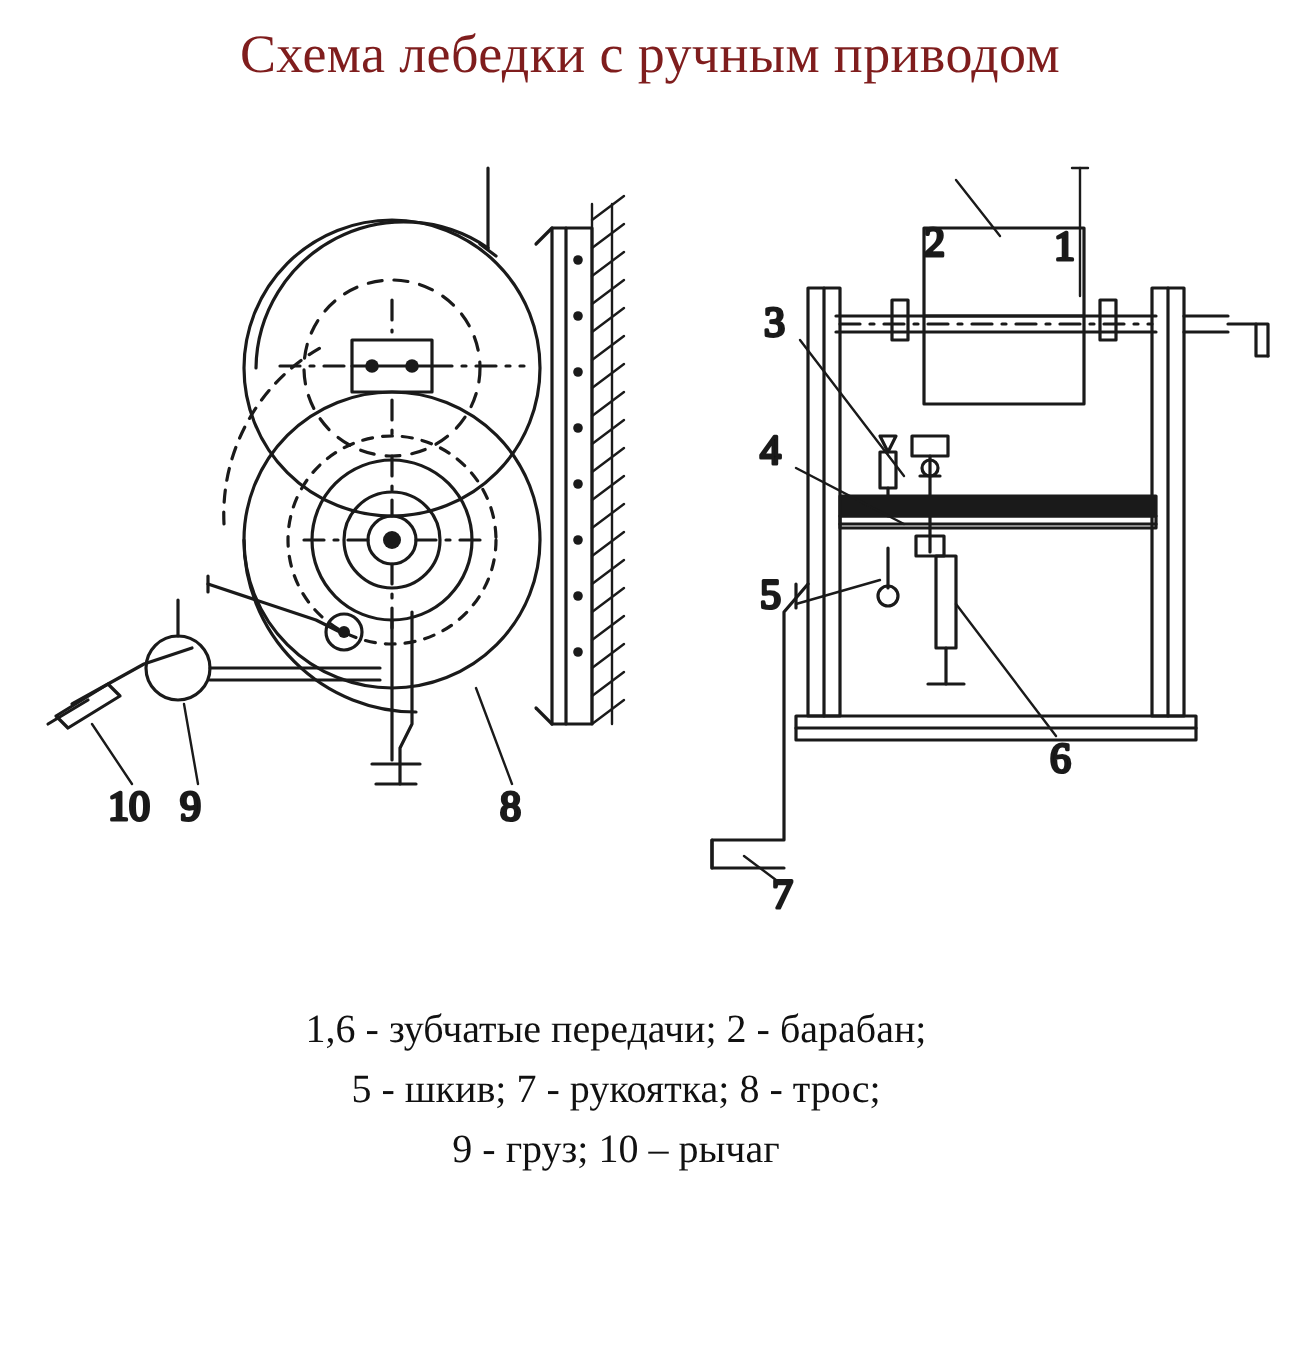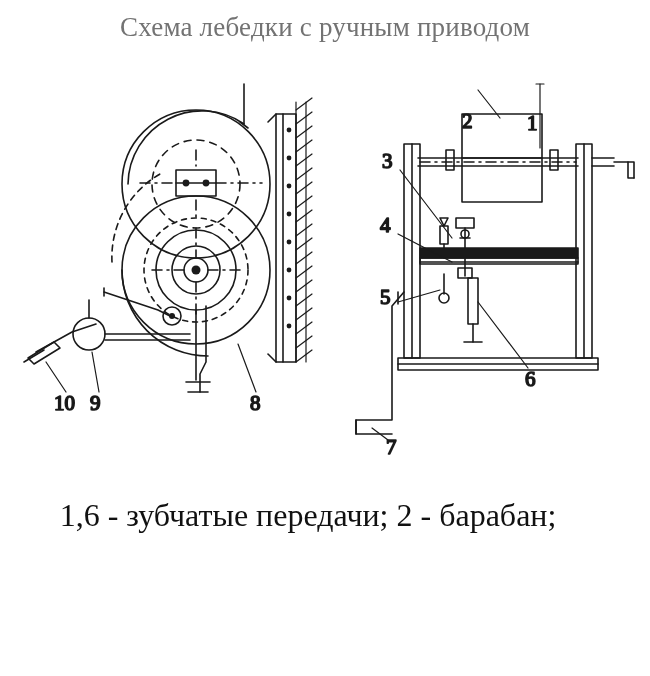--- a/index.html
+++ b/index.html
@@ -21,37 +21,37 @@
     height: 676px;
   }
   .title {
     position: absolute;
     top: 12px;
     left: 0;
     width: 650px;
     text-align: center;
     font-size: 27px;
     letter-spacing: 0.2px;
-    color: #737373;
+    color: #7f1d1d;
     font-family: "Liberation Serif", "DejaVu Serif", serif;
   }
   #diagram {
     position: absolute;
     top: 62px;
     left: 0;
     width: 650px;
     height: 400px;
   }
   .legend {
     position: absolute;
     top: 500px;
     left: 0;
     width: 616px;
     text-align: center;
-    font-size: 32px;
+    font-size: 20px;
     line-height: 30px;
     color: #111;
   }
   .legend div {
     white-space: nowrap;
   }
   svg text {
     font-family: "Liberation Serif", "DejaVu Serif", serif;
     fill: #111;
   }
@@ -256,15 +256,17 @@
           <text x="525" y="324" font-size="21">6</text>
           <text x="386" y="392" font-size="21">7</text>
         </g>
 
       </g>
     </svg>
   </div>
 
   <div class="legend">
     <div>1,6 - зубчатые передачи; 2 - барабан;</div>
+    <div>5 - шкив; 7 - рукоятка; 8 - трос;</div>
+    <div>9 - груз; 10 – рычаг</div>
   </div>
 
 </div>
 
 </body></html>

